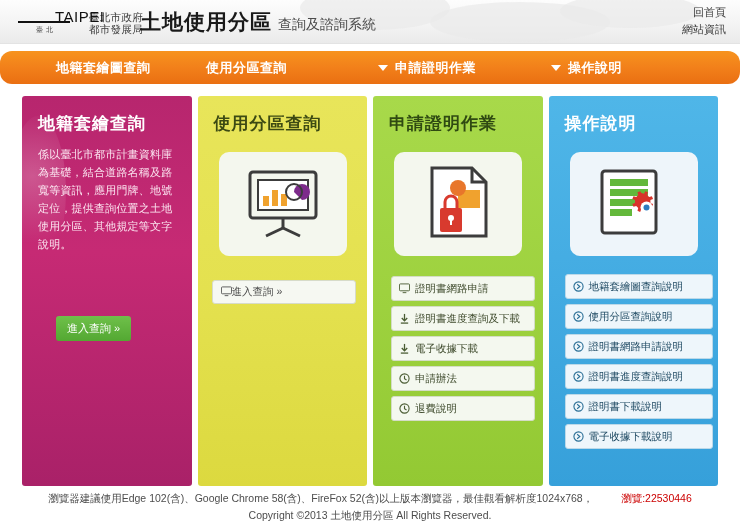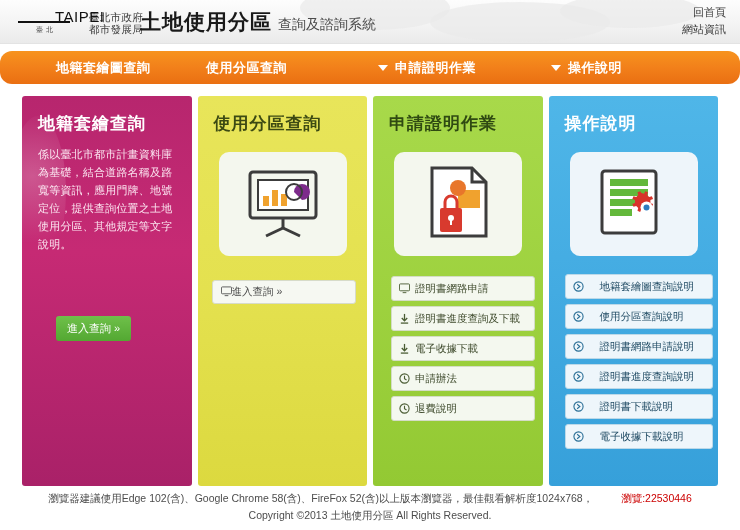--- a/index.html
+++ b/index.html
@@ -228,21 +228,20 @@
     font-size: 10.5px;
     color: #3e4a2c;
     cursor: pointer;
     white-space: nowrap;
     margin-left: 8px;
   }
   .p4 .link-row {
     background: #eef6fb;
     border: 1px solid #bcd9e9;
     color: #1f4a63;
-    gap: 11px;
   }
   .link-row .ic { margin-right: 5px; display: flex; align-items: center; }
 
   
   .footer {
     position: absolute;
     left: 0; top: 490px;
     width: 740px;
     text-align: center;
     font-size: 10.5px;

